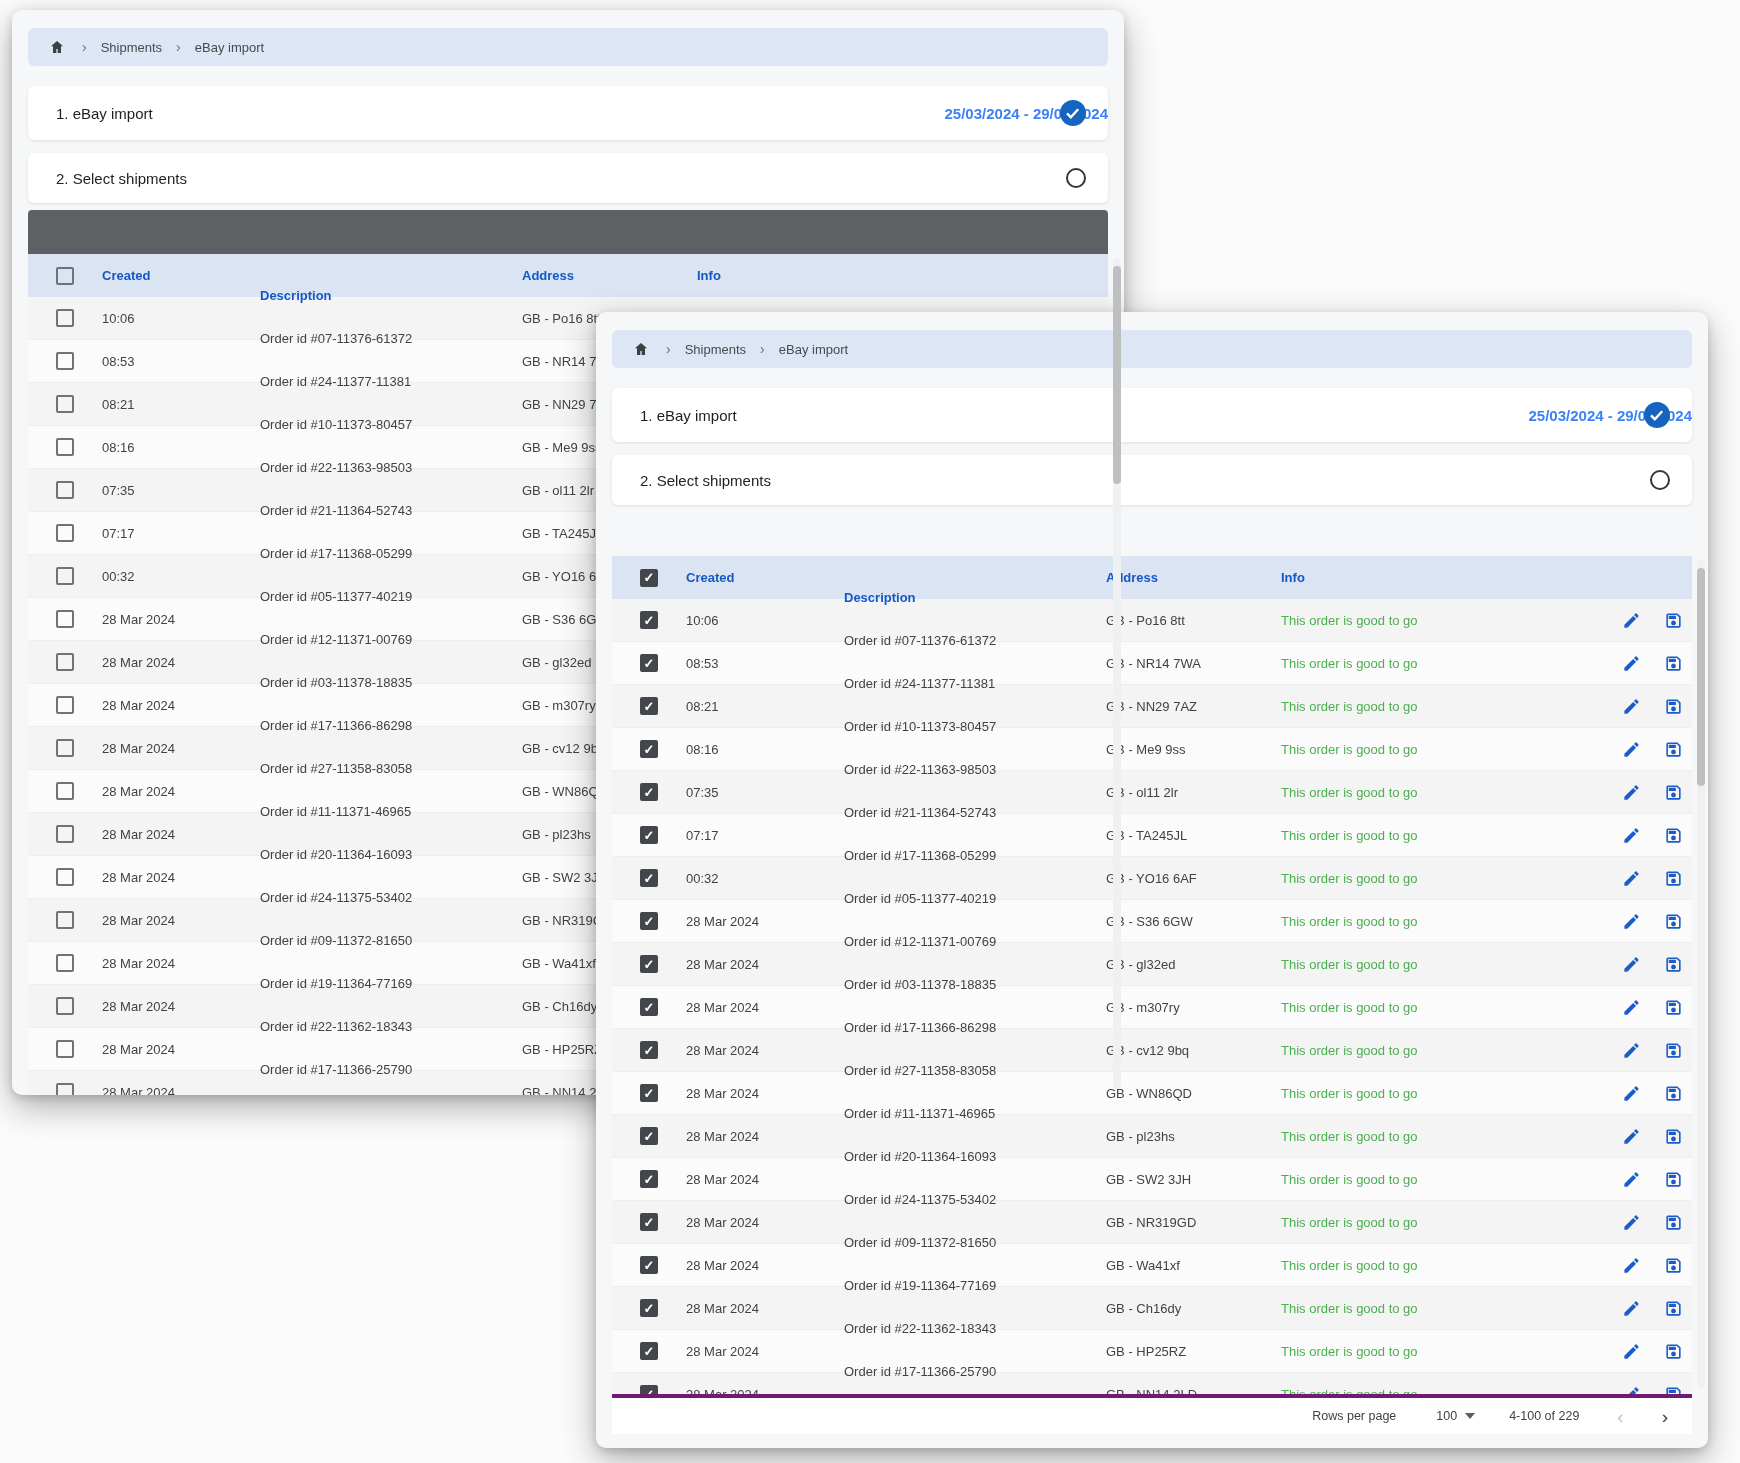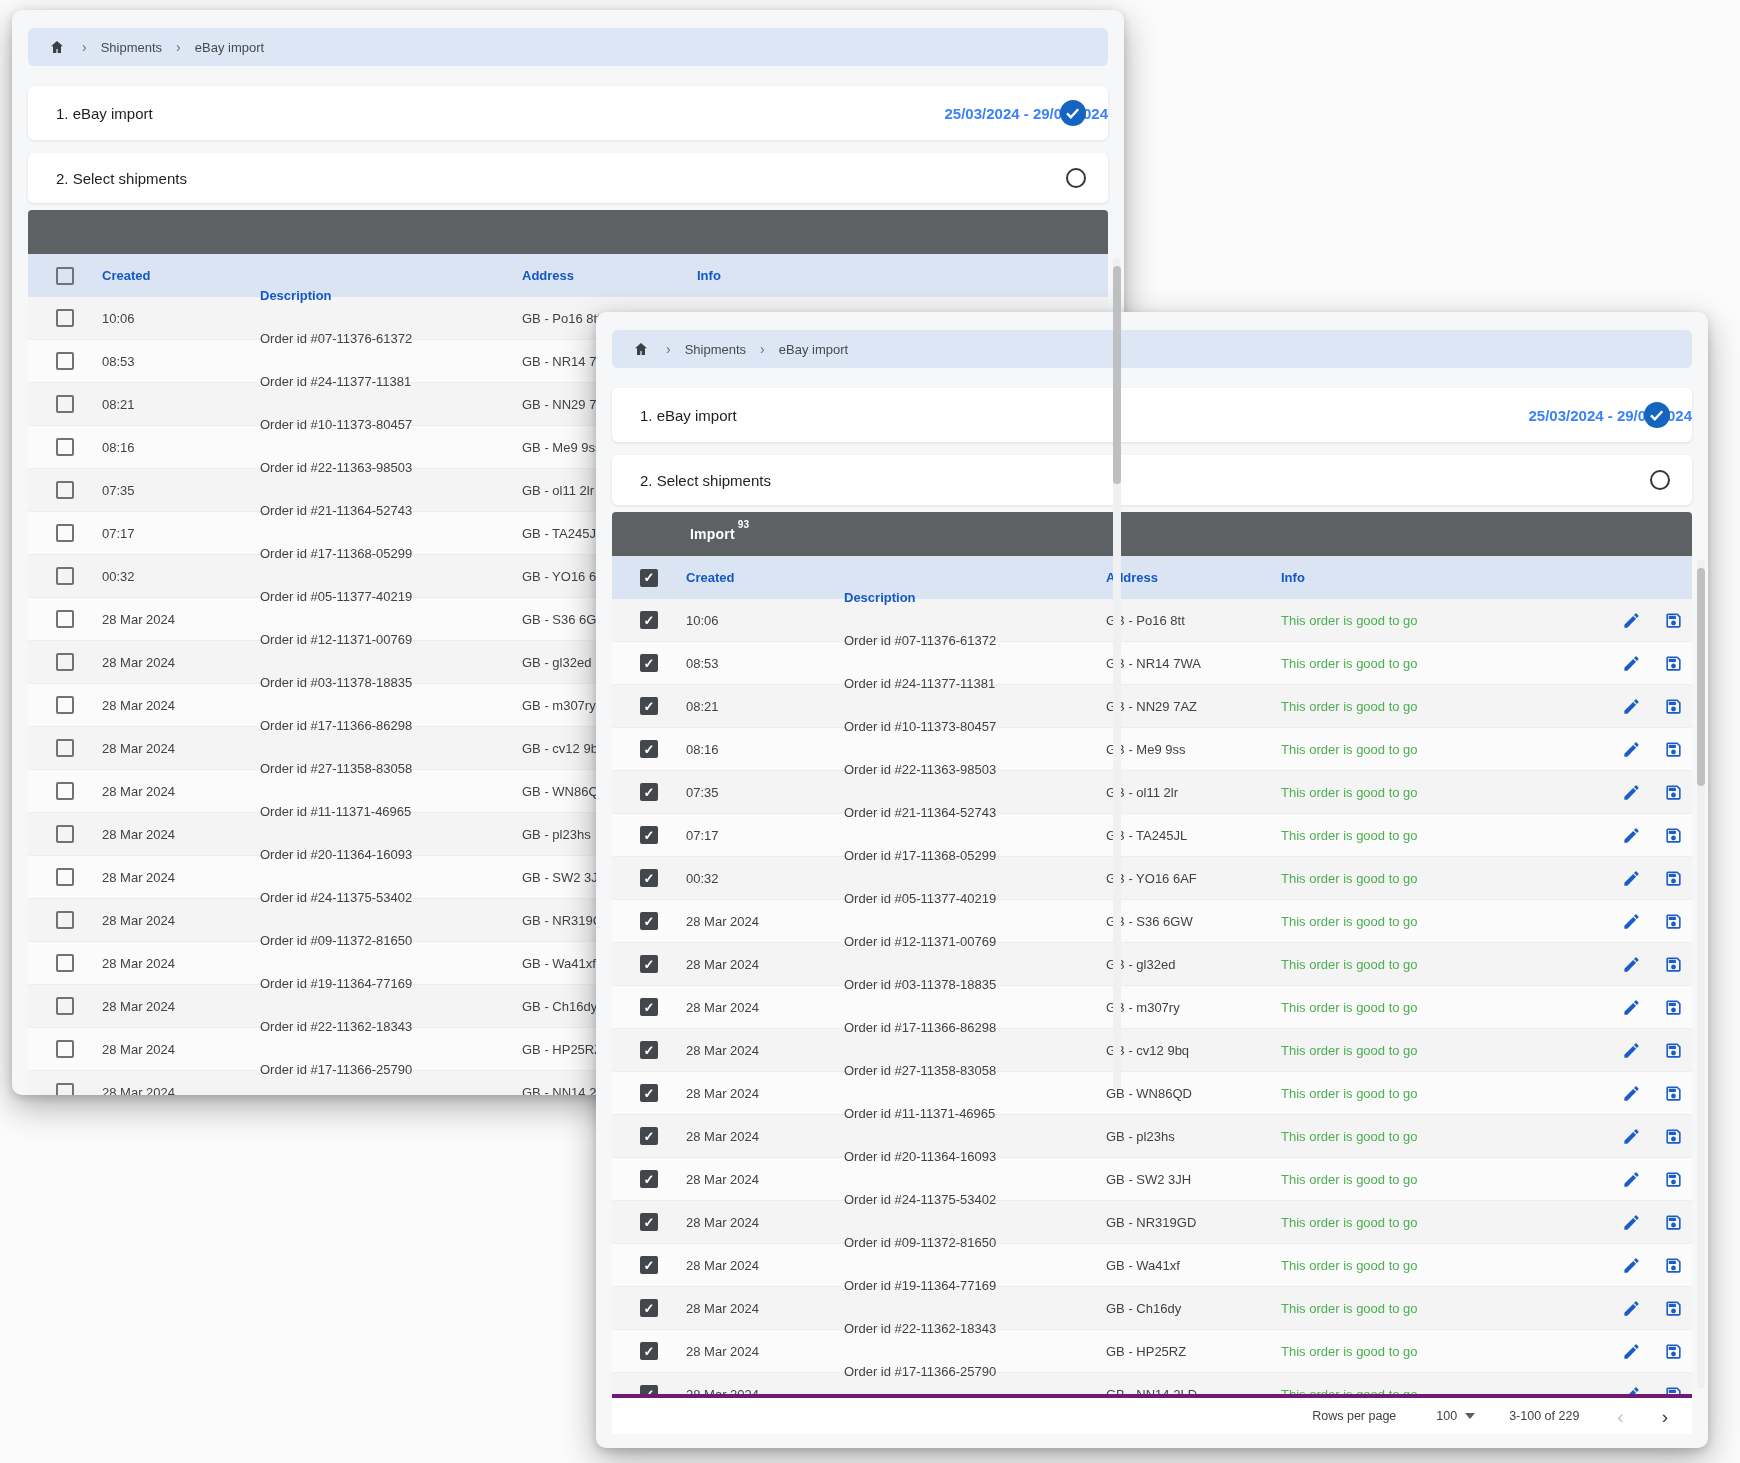--- a/index.html
+++ b/index.html
@@ -373,26 +373,20 @@
     </span>
   </div>
 
   <div class="step-card step2">
     <span class="step-label">2. Select shipments</span>
     <span class="step-status">
         <span class="radio-empty"></span>
       </span>
   </div>
 
-  <div class="toolbar">
-    <span class="import-btn">
-      <span>Import</span>
-      <span class="import-badge">93</span>
-    </span>
-  </div>
 
   <div class="table">
     <div class="thead">
       <div class="cell c-check">
         <span class="cb checked">✓</span>
       </div>
       <div class="cell c-created">Created</div>
       <div class="cell c-desc">Description</div>
       <div class="cell c-addr">Address</div>
       <div class="cell c-info">Info</div>
@@ -799,21 +793,21 @@
         </div>
       </div>
   </div>
 
   <div class="tfoot">
     <span>Rows per page</span>
     <span class="rpp-select">
       <span>100</span>
       <span class="caret-down"></span>
     </span>
-    <span class="gap-lg">3-100 of 229</span>
+    <span class="gap-lg">4-100 of 229</span>
     <span class="pg-chevron disabled">‹</span>
     <span class="pg-chevron enabled">›</span>
   </div>
 
   <div class="vscroll">
       <span class="vthumb"></span>
     </div>
 </section>
 
 </body></html>

